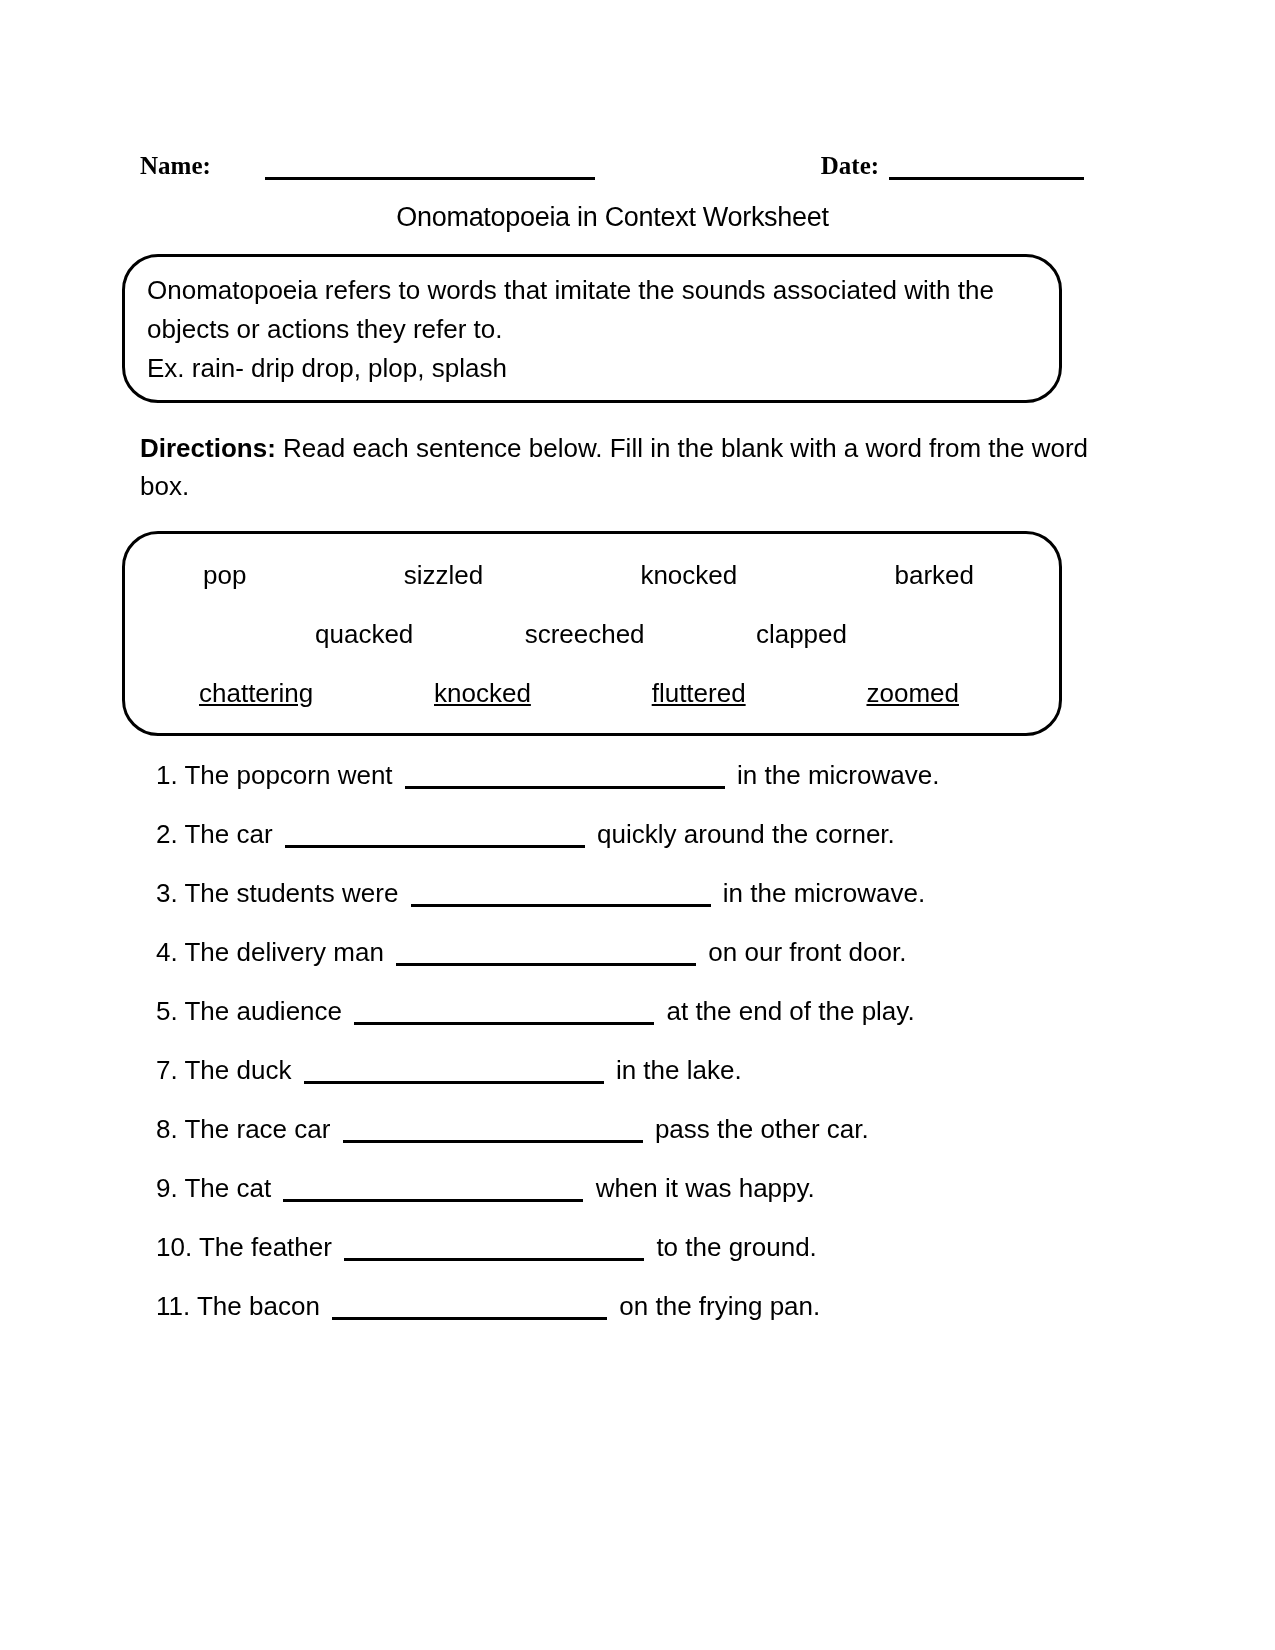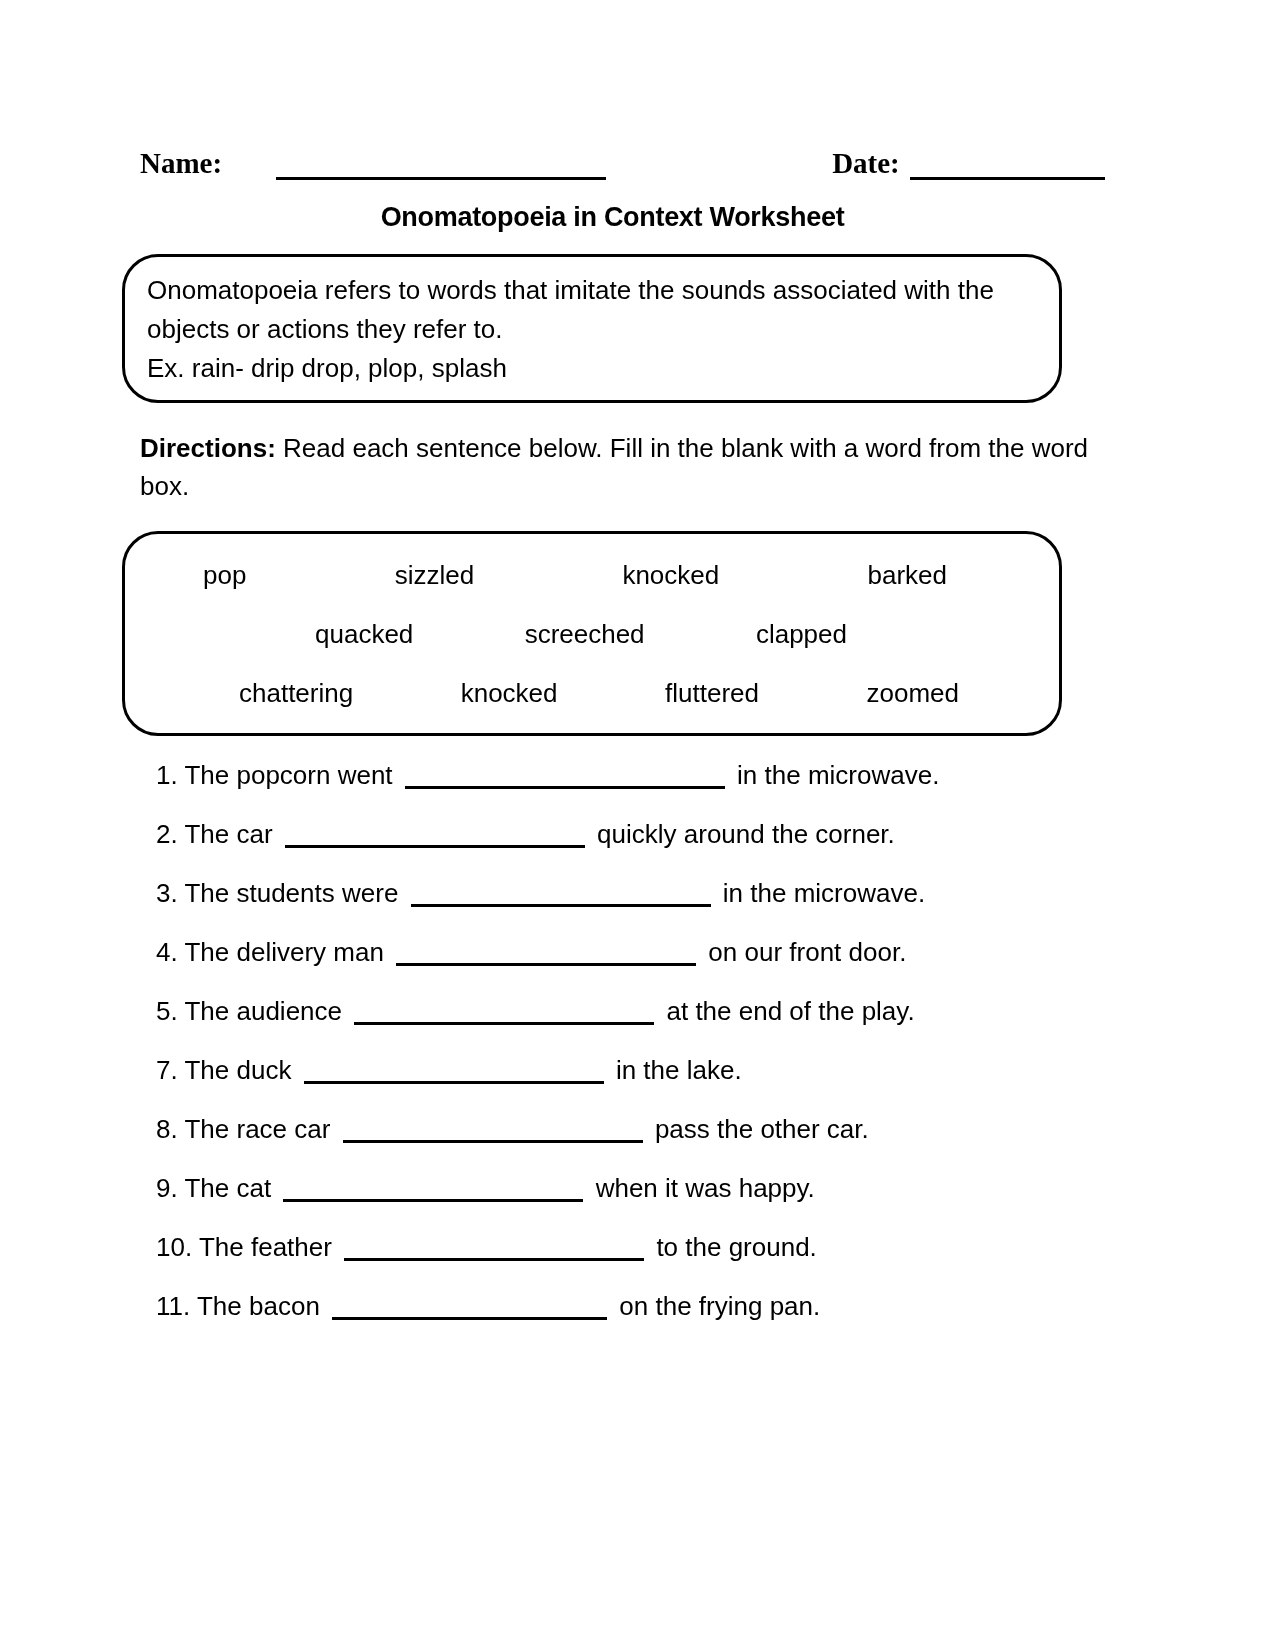--- a/index.html
+++ b/index.html
@@ -14,21 +14,21 @@
     padding: 140px 0 0 140px;
     overflow: hidden;
   }
 
   
   .header-row {
     display: flex;
     align-items: flex-end;
     font-family: "Liberation Serif", serif;
     font-weight: bold;
-    font-size: 29px;
+    font-size: 25px;
     height: 40px;
     gap: 46px;
   }
   .name-line {
     display: inline-block;
     width: 330px;
     border-bottom: 3px solid #000;
     height: 30px;
     margin-left: 8px;
   }
@@ -38,21 +38,21 @@
     width: 195px;
     border-bottom: 3px solid #000;
     height: 30px;
     margin-left: 10px;
   }
 
   
   .title {
     margin-top: 22px;
     text-align: center;
-    font-weight: bold;
+    font-weight: normal;
     font-size: 27px;
     letter-spacing: -0.3px;
     width: 945px;
   }
 
   
   .def-box {
     margin-top: 21px;
     margin-left: -18px;
     width: 940px;
@@ -79,23 +79,23 @@
     margin-top: 26px;
     margin-left: -18px;
     width: 940px;
     box-sizing: border-box;
     border: 3px solid #000;
     border-radius: 36px;
     padding: 12px 0 10px 0;
     font-size: 26px;
   }
   .word-row { display: flex; justify-content: space-between; line-height: 59px; }
-  .word-row.r1 { padding: 0 112px 0 78px; }
+  .word-row.r1 { padding: 0 85px 0 78px; }
   .word-row.r2 { padding: 0 212px 0 190px; }
-  .word-row.r3 { padding: 0 100px 0 114px; }
+  .word-row.r3 { padding: 0 100px 0 74px; text-decoration: underline; }
 
   
   .sentences { margin-top: 26px; font-size: 26px; margin-left: 16px; }
   .sentence { line-height: 27px; margin-bottom: 32px; white-space: nowrap; }
   .blank {
     display: inline-block;
     width: 300px;
     border-bottom: 3px solid #000;
     height: 1px;
     vertical-align: -5px;

